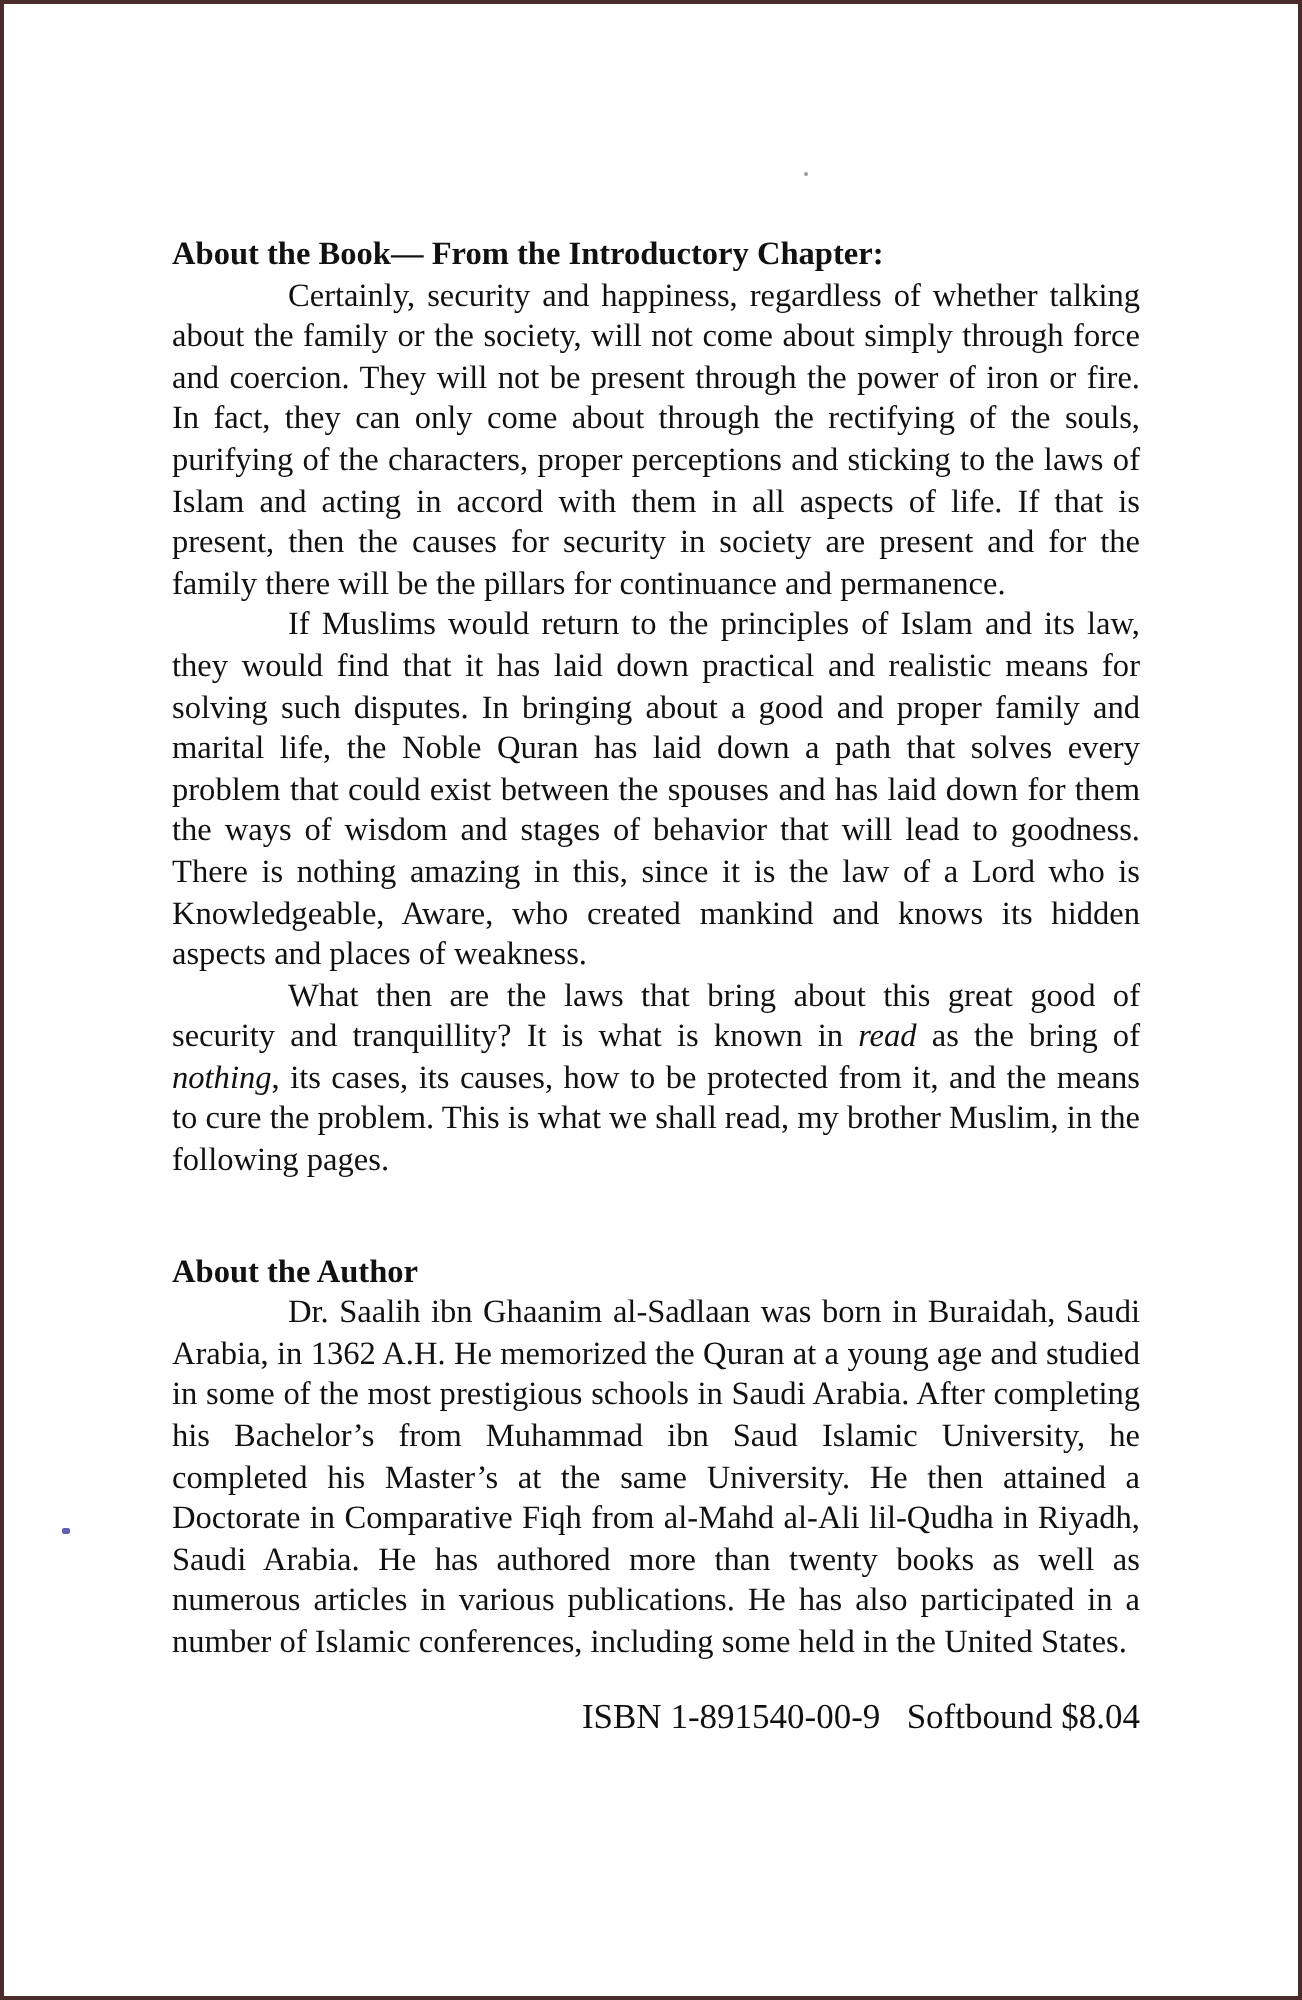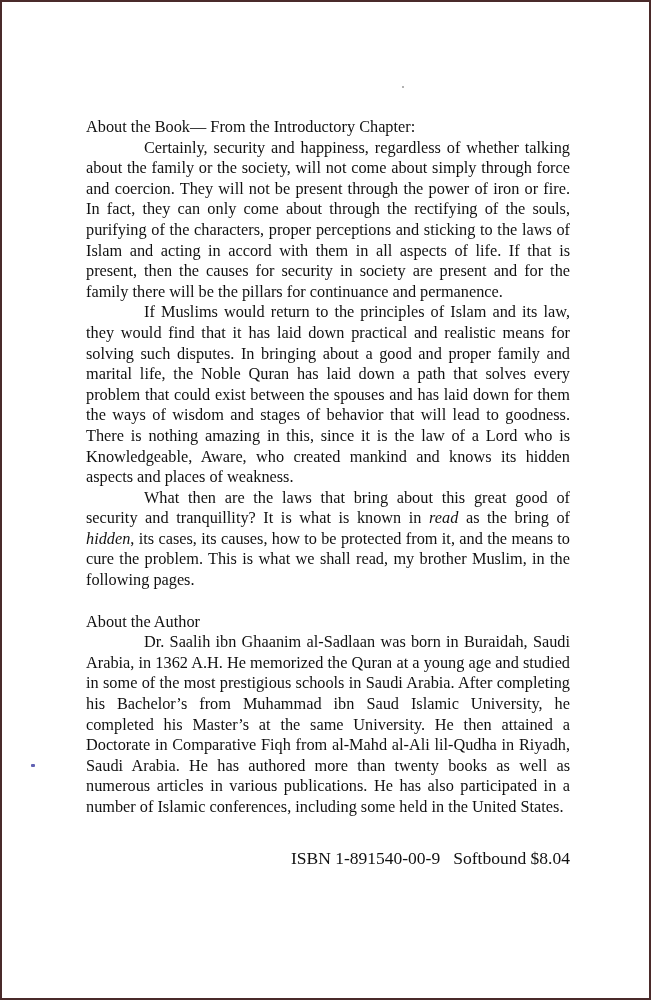--- a/index.html
+++ b/index.html
@@ -24,34 +24,34 @@
     }
     .content {
       position: absolute;
       left: 84px;
       top: 115px;
       width: 484px;
       font-size: 16.3px;
       line-height: 20.6px;
     }
     .heading {
-      font-weight: normal;
+      font-weight: bold;
       margin: 0;
       font-size: 16.3px;
     }
     .para {
       margin: 0;
       text-align: justify;
       text-indent: 58px;
     }
     .section-gap {
       height: 21px;
     }
     .author-section {
-      margin-top: 0;
+      margin-top: 14px;
     }
     .isbn-line {
       position: absolute;
       left: 0;
       width: 568px;
       top: 846px;
       text-align: right;
       font-size: 17.5px;
       font-family: "Liberation Serif", serif;
     }
@@ -81,21 +81,21 @@
 <body>
 
 <div class="page">
   <div class="speck-top"></div>
   <div class="speck"></div>
 
   <div class="content">
     <p class="heading">About the Book— From the Introductory Chapter:</p>
     <p class="para">Certainly,  security  and happiness, regardless of whether talking about  the family or the society, will not come about simply through force and  coercion.  They will not be present through the power of iron or fire. In fact, they can only come about through the rectifying of the souls, purifying of the characters, proper perceptions and sticking to the laws of Islam and acting in accord with them in all aspects of life. If that is present, then the causes for security in society are present and for the family there will be the pillars for continuance and permanence.</p>
     <p class="para">If Muslims would return  to the principles of Islam and its law, they would find that it has laid  down practical and realistic means for solving such disputes. In bringing about  a good and proper family and marital life, the Noble Quran has laid down a path  that solves every problem  that could exist between the spouses and has laid down for them the ways of wisdom and stages  of behavior that will lead to goodness. There is nothing amazing in this, since it is  the law of a Lord who is Knowledgeable,  Aware, who created mankind and knows its hidden aspects and places of weakness.</p>
-    <p class="para"><span>What then are the laws that bring about this great good of security and tranquillity?  It is what is known in </span><em>read</em><span> as the bring of </span><em>hidden</em><span>,  its  cases, its causes, how to be protected from it, and the means to cure the problem.   This is what we shall read, my brother Muslim, in the following pages.</span></p>
+    <p class="para"><span>What then are the laws that bring about this great good of security and tranquillity?  It is what is known in </span><em>read</em><span> as the bring of </span><em>nothing</em><span>,  its  cases, its causes, how to be protected from it, and the means to cure the problem.   This is what we shall read, my brother Muslim, in the following pages.</span></p>
 
     <div class="section-gap"></div>
 
     <div class="author-section">
       <p class="heading">About the Author</p>
       <p class="para">Dr.  Saalih ibn Ghaanim al-Sadlaan was born in Buraidah, Saudi Arabia, in 1362 A.H. He memorized the Quran at a young age and studied in some of the most  prestigious schools in Saudi Arabia. After completing  his Bachelor’s from Muhammad ibn Saud Islamic University, he completed his Master’s at the same University.  He then attained a Doctorate  in Comparative Fiqh from al-Mahd al-Ali lil-Qudha in Riyadh, Saudi  Arabia.  He has authored more than twenty books as well as numerous articles in various publications.  He has also participated in a number of Islamic conferences, including some held in the United States.</p>
     </div>
   </div>
 
   <div class="isbn-line"><span>ISBN 1-891540-00-9</span><span>   </span><span>Softbound $8.04</span></div>

